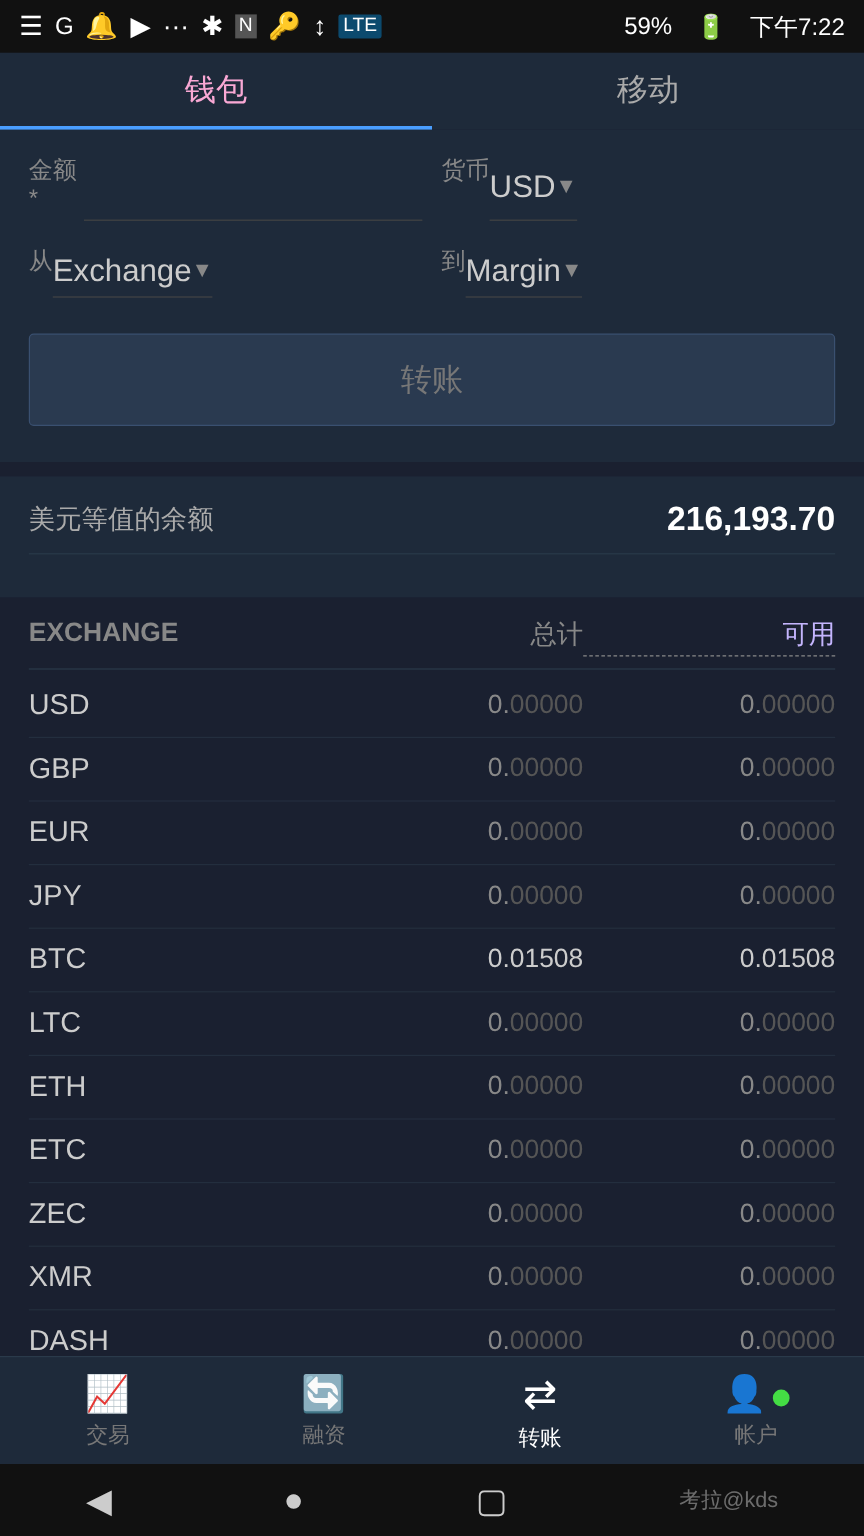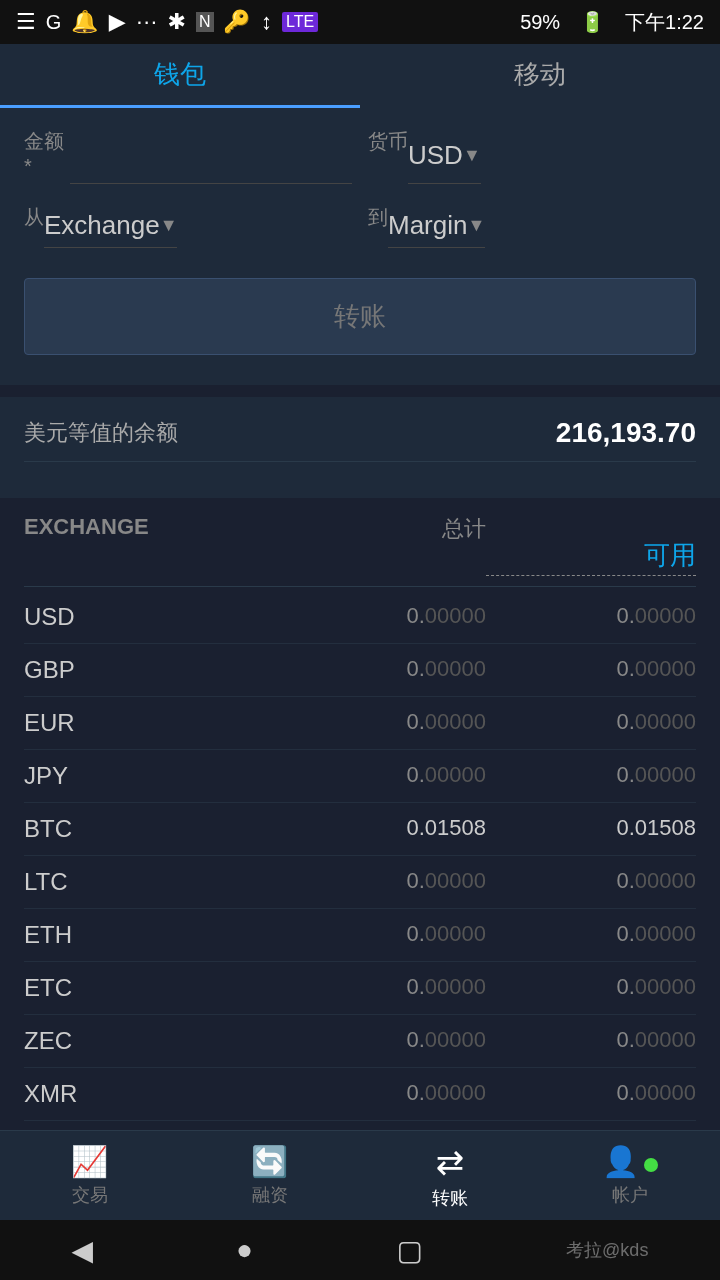--- a/index.html
+++ b/index.html
@@ -37,21 +37,21 @@
       flex: 1;
       display: flex;
       align-items: center;
       justify-content: center;
       font-size: 26px;
       color: #aaa;
       border-bottom: 3px solid transparent;
       cursor: pointer;
     }
     .tab-item.active {
-      color: #0ea5e9;
+      color: #f9a8d4;
       border-bottom: 3px solid #4a9eff;
     }
 
     
     .form-section {
       background: #1e2a3a;
       padding: 20px 24px 30px 24px;
       margin-bottom: 12px;
     }
 
@@ -150,21 +150,21 @@
     .exchange-header {
       display: flex;
       justify-content: space-between;
       padding: 16px 0 10px 0;
       border-bottom: 1px solid #2a3a4a;
       margin-bottom: 4px;
     }
 
     .col-exchange { flex: 1.2; font-size: 22px; color: #888; font-weight: bold; }
     .col-total { flex: 1; text-align: right; font-size: 22px; color: #888; }
-    .col-available { flex: 1; text-align: right; font-size: 26px; color: #0ea5e9; border-bottom: 1px dashed #888; padding-bottom: 2px; margin-top: 24px; }
+    .col-available { flex: 1; text-align: right; font-size: 22px; color: #c4b5fd; border-bottom: 1px dashed #888; padding-bottom: 2px; }
 
     .currency-row {
       display: flex;
       justify-content: space-between;
       padding: 12px 0;
       border-bottom: 1px solid #232e3e;
     }
 
     .currency-name { flex: 1.2; font-size: 24px; color: #ccc; }
 
@@ -249,26 +249,26 @@
     <div class="status-left">
       <span>☰</span>
       <span style="font-size:20px;">G</span>
       <span>🔔</span>
       <span>▶</span>
       <span>···</span>
       <span>✱</span>
       <span style="background:#555;padding:1px 3px;font-size:16px;">N</span>
       <span>🔑</span>
       <span>↕</span>
-      <span style="font-size:16px;background:#6d28d9;padding:1px 4px;border-radius:2px;">LTE</span>
+      <span style="font-size:16px;background:#0c4a6e;padding:1px 4px;border-radius:2px;">LTE</span>
     </div>
     <div class="status-right">
       <span>59%</span>
       <span>🔋</span>
-      <span>下午1:22</span>
+      <span>下午7:22</span>
     </div>
   </div>
 
   <div class="tab-header">
     <div class="tab-item active">
       <span>钱包</span>
     </div>
     <div class="tab-item">
       <span>移动</span>
     </div>

